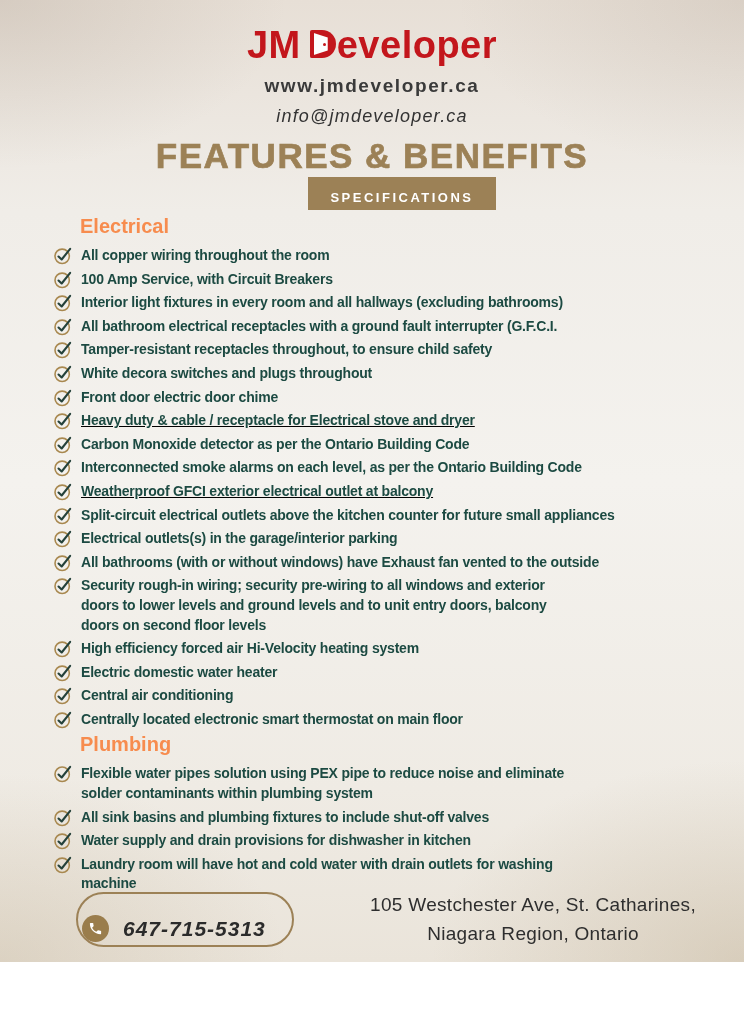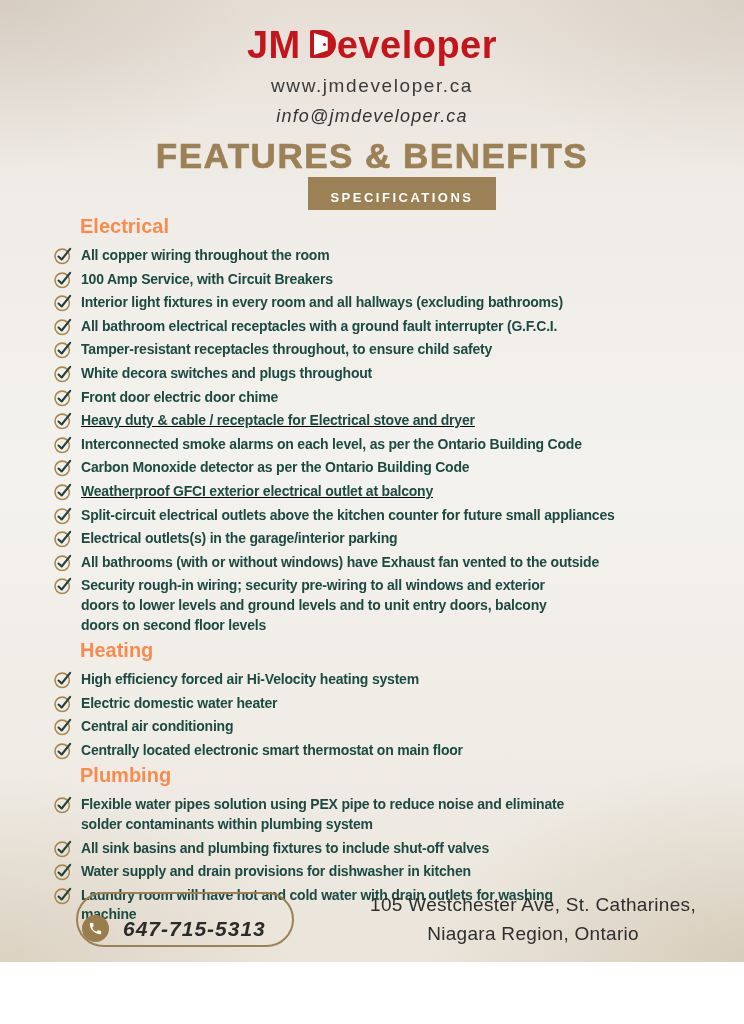--- a/index.html
+++ b/index.html
@@ -45,21 +45,21 @@
     position:absolute;left:4px;top:3px;width:14px;height:22px;
     background:#fdfdfd;
     clip-path:polygon(0% 0%, 100% 20%, 100% 80%, 0% 100%);
   }
   .knob{
     position:absolute;left:13px;top:13px;width:3px;height:3px;
     border-radius:50%;background:var(--brand-red);
   }
   .website{
     margin-top:11px;font-size:19px;color:#3a3a3a;
-    letter-spacing:1.6px;font-weight:400;
+    letter-spacing:1.6px;font-weight:700;
   }
   .email{
     margin-top:9px;font-size:18px;color:#333;
     font-style:italic;letter-spacing:1.2px;
   }
   .title{
     margin-top:11px;font-size:35px;font-weight:bold;color:var(--tan);
     letter-spacing:1.5px;-webkit-text-stroke:.7px var(--tan);line-height:1;
   }
   .badge{
@@ -208,31 +208,31 @@
     <span class="item-text">Heavy duty &amp; cable / receptacle for Electrical stove and dryer</span>
   </li>
 
   <li class="item">
     <span class="check">
       <svg viewBox="0 0 24 24" width="20" height="20" aria-hidden="true">
         <circle cx="11" cy="13.5" r="8.6" fill="none" stroke="var(--check-ring)" stroke-width="1.9"></circle>
         <path d="M6.6 13.8 L10.4 17.4 L20.6 4.6" fill="none" stroke="var(--check-mark)" stroke-width="2.5" stroke-linecap="round" stroke-linejoin="round"></path>
       </svg>
     </span>
+    <span class="item-text">Carbon Monoxide detector as per the Ontario Building Code</span>
+  </li>
+
+  <li class="item">
+    <span class="check">
+      <svg viewBox="0 0 24 24" width="20" height="20" aria-hidden="true">
+        <circle cx="11" cy="13.5" r="8.6" fill="none" stroke="var(--check-ring)" stroke-width="1.9"></circle>
+        <path d="M6.6 13.8 L10.4 17.4 L20.6 4.6" fill="none" stroke="var(--check-mark)" stroke-width="2.5" stroke-linecap="round" stroke-linejoin="round"></path>
+      </svg>
+    </span>
     <span class="item-text">Interconnected smoke alarms on each level, as per the Ontario Building Code</span>
-  </li>
-
-  <li class="item">
-    <span class="check">
-      <svg viewBox="0 0 24 24" width="20" height="20" aria-hidden="true">
-        <circle cx="11" cy="13.5" r="8.6" fill="none" stroke="var(--check-ring)" stroke-width="1.9"></circle>
-        <path d="M6.6 13.8 L10.4 17.4 L20.6 4.6" fill="none" stroke="var(--check-mark)" stroke-width="2.5" stroke-linecap="round" stroke-linejoin="round"></path>
-      </svg>
-    </span>
-    <span class="item-text">Carbon Monoxide detector as per the Ontario Building Code</span>
   </li>
 
   <li class="item gap">
     <span class="check">
       <svg viewBox="0 0 24 24" width="20" height="20" aria-hidden="true">
         <circle cx="11" cy="13.5" r="8.6" fill="none" stroke="var(--check-ring)" stroke-width="1.9"></circle>
         <path d="M6.6 13.8 L10.4 17.4 L20.6 4.6" fill="none" stroke="var(--check-mark)" stroke-width="2.5" stroke-linecap="round" stroke-linejoin="round"></path>
       </svg>
     </span>
     <span class="item-text">Weatherproof GFCI exterior electrical outlet at balcony</span>
@@ -277,21 +277,20 @@
     </span>
     <span class="item-text">Security rough-in wiring; security pre-wiring to all windows and exterior
 doors to lower levels and ground levels and to unit entry doors, balcony
 doors on second floor levels</span>
   </li>
 
 </ul>
   </section>
 
   <section class="spec-section">
-    <h2 class="section-heading">Heating</h2>
     <ul class="items">
   <li class="item">
     <span class="check">
       <svg viewBox="0 0 24 24" width="20" height="20" aria-hidden="true">
         <circle cx="11" cy="13.5" r="8.6" fill="none" stroke="var(--check-ring)" stroke-width="1.9"></circle>
         <path d="M6.6 13.8 L10.4 17.4 L20.6 4.6" fill="none" stroke="var(--check-mark)" stroke-width="2.5" stroke-linecap="round" stroke-linejoin="round"></path>
       </svg>
     </span>
     <span class="item-text">High efficiency forced air Hi-Velocity heating system</span>
   </li>

